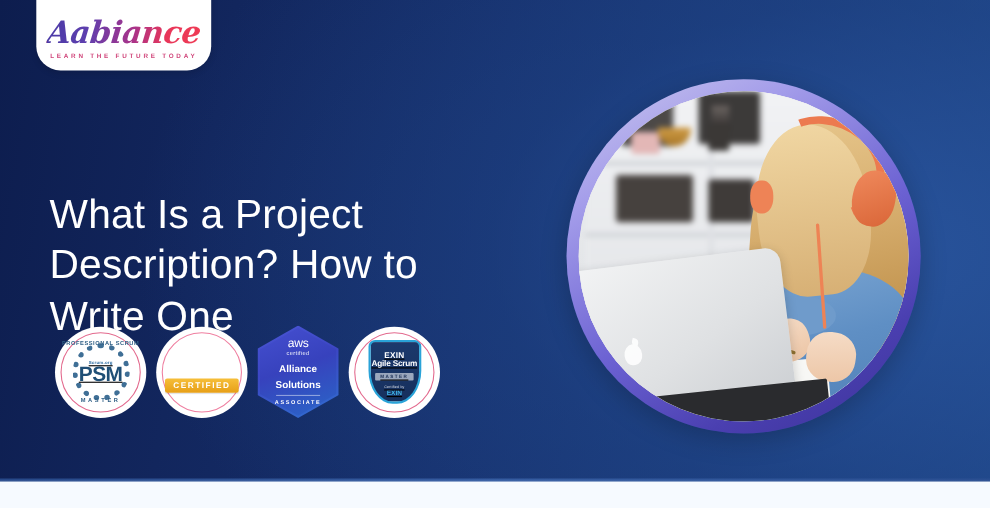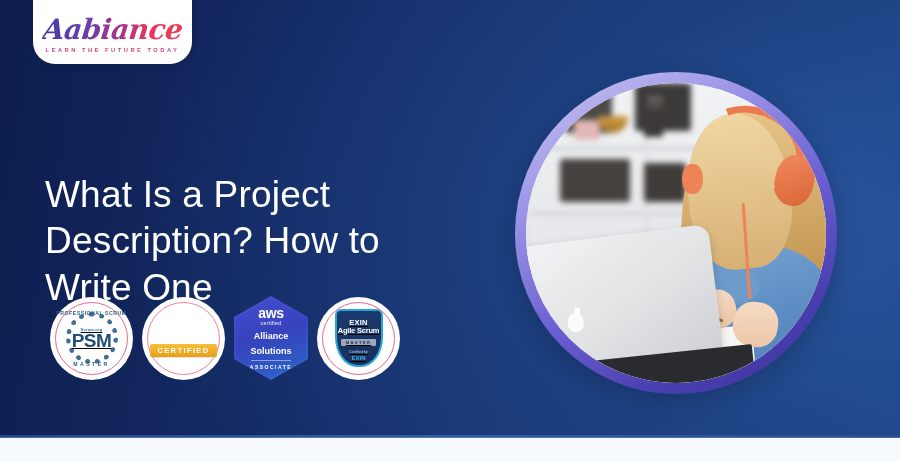--- a/index.html
+++ b/index.html
@@ -147,21 +147,21 @@
     align-items:center; justify-content:center;
     color:#ffffff; text-align:center;
     position:relative;
   }
   .aws-hex::before{
     content:""; position:absolute; inset:2px;
     clip-path:polygon(50% 0%,100% 25%,100% 75%,50% 100%,0% 75%,0% 25%);
     background:linear-gradient(160deg,#454fd0 0%,#3742bd 45%,#2a66c8 100%);
   }
   .aws-hex > * { position:relative; z-index:1; }
-  .aws-top { font-size:14px; font-weight:700; letter-spacing:-.3px; line-height:1.05; }
+  .aws-top { font-size:11px; font-weight:400; letter-spacing:-.3px; line-height:1.05; }
   .aws-sub { font-size:5.2px; letter-spacing:.3px; margin-top:0px; opacity:.95; }
   .aws-title { font-size:9px; font-weight:700; line-height:1.12; margin-top:5px; }
   .aws-rule { width:40px; height:1px; background:rgba(255,255,255,.45); margin:4px 0 3px; }
   .aws-level { font-size:5px; letter-spacing:1.5px; font-weight:700; }
 
   
   .exin-shield {
     width:48px; height:58px;
     background:linear-gradient(170deg,#1c3a6e 0%,#162f5c 100%);
     border:2.5px solid #2aa3d8;

